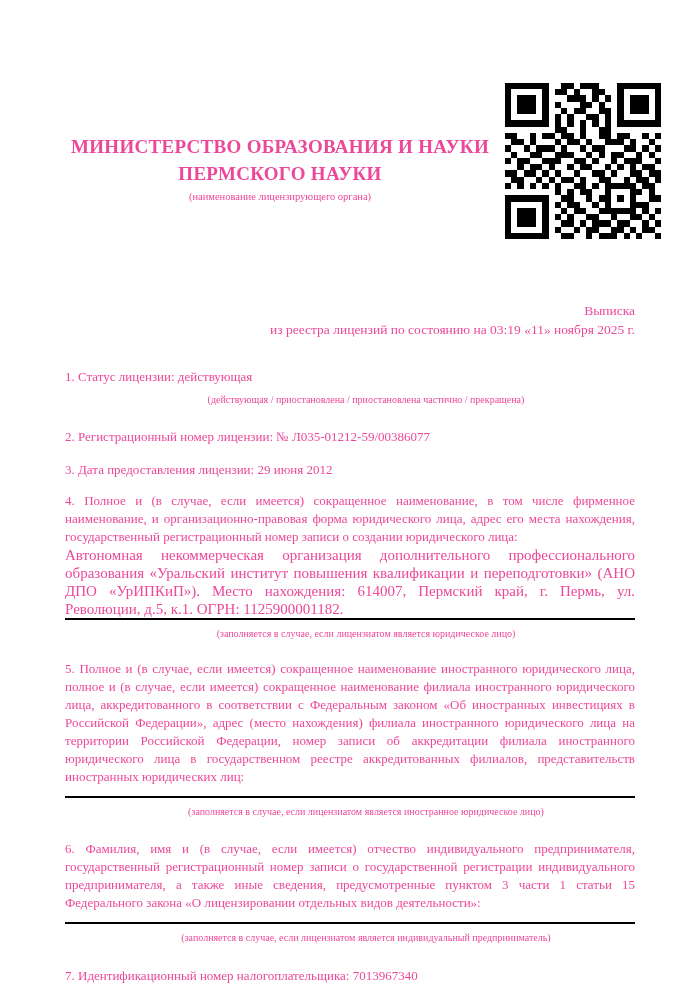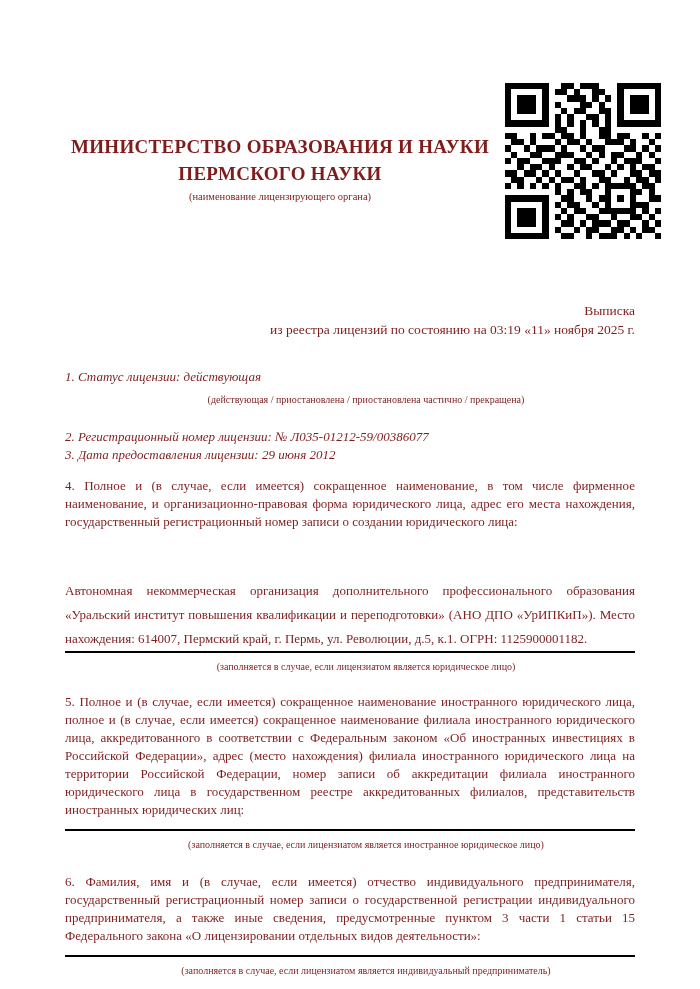--- a/index.html
+++ b/index.html
@@ -6,21 +6,21 @@
     margin: 0;
     padding: 0;
     background: #ffffff;
   }
   .page {
     position: relative;
     width: 700px;
     height: 989px;
     margin: 0 auto;
     background: #ffffff;
-    color: #7f1d1d;
+    color: #ec4899;
     font-family: "Liberation Serif", "DejaVu Serif", serif;
     font-size: 13px;
     line-height: 18px;
     box-sizing: border-box;
     padding: 0 65px;
     overflow: hidden;
   }
   
   .header {
     position: relative;
@@ -67,42 +67,41 @@
   
   .items { margin-top: 29px; }
   .item { margin-top: 0; }
   .item-text {
     text-align: justify;
     font-size: 13px;
     line-height: 18px;
   }
   .item-value {
     text-align: justify;
-    font-size: 13px;
-    line-height: 24px;
-    margin-top: 48px;
-  }
-  .single-line { text-align: left; font-style: italic; }
+    font-size: 15px;
+    line-height: 18px;
+  }
+  .single-line { text-align: left; }
   .rule {
     border: none;
     border-top: 2px solid #000000;
     margin: 0;
   }
   .rule-gap { margin-top: 10px; }
   .item-caption {
     display: block;
     margin-left: 32px;
     margin-top: 7px;
     text-align: center;
     font-size: 10px;
     line-height: 14px;
   }
   .mt-item1 { margin-top: 0; }
   .mt-item2 { margin-top: 21px; }
-  .mt-item3 { }
+  .mt-item3 { margin-top: 15px; }
   .mt-item4 { margin-top: 13px; }
   .mt-item5 { margin-top: 19px; }
   .mt-item6 { margin-top: 21px; }
   .mt-item7 { margin-top: 22px; }
   
   .page-number {
     margin-top: 11px;
     text-align: center;
     font-size: 13px;
   }

